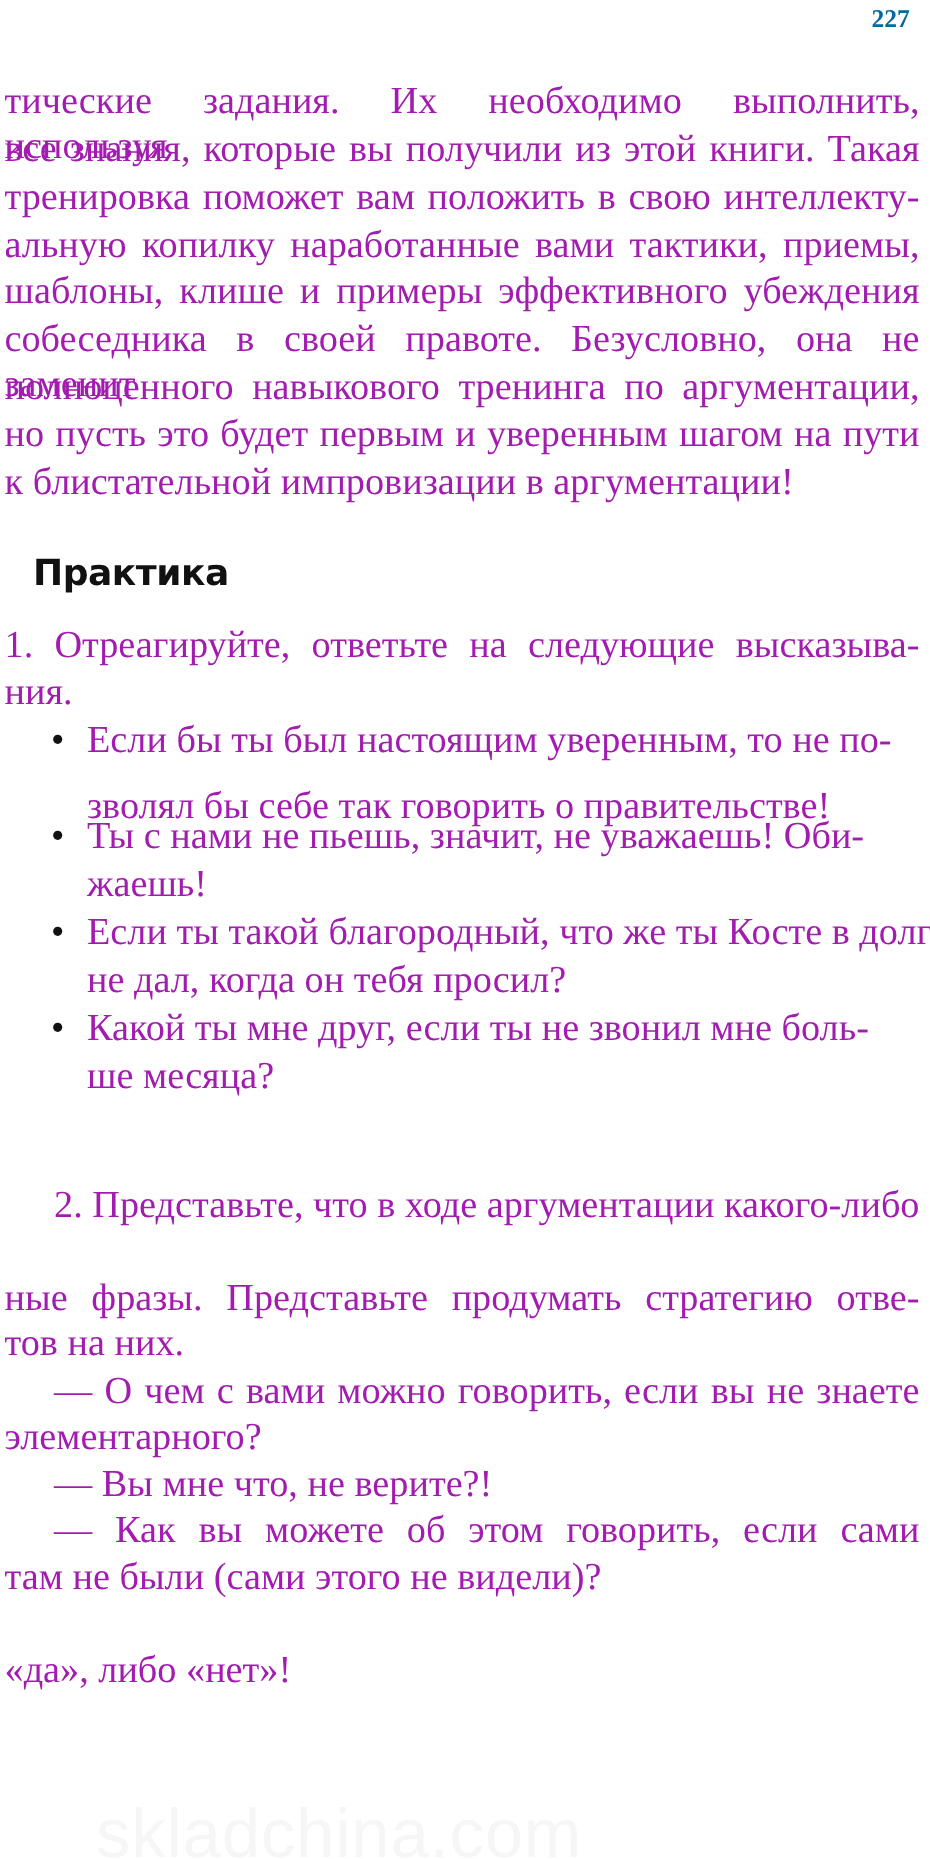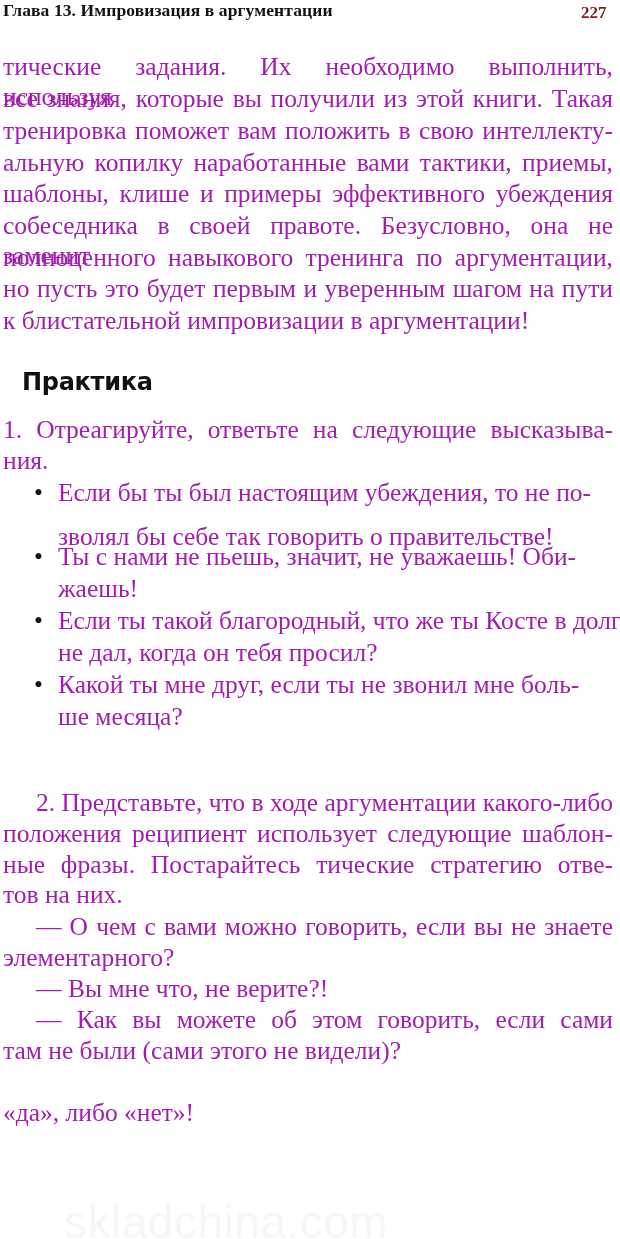--- a/index.html
+++ b/index.html
@@ -5,21 +5,21 @@
   html, body { margin: 0; padding: 0; background: #ffffff; }
   body { width: 620px; height: 1239px; position: relative; overflow: hidden; color: #111111; }
   .page { position: absolute; left: 0; top: 0; width: 620px; height: 1239px; }
   .running-head {
     position: absolute; left: 3px; top: 0px;
     font-family: "Liberation Serif", serif; font-weight: bold; font-size: 17.5px;
     letter-spacing: 0.1px; color: #111;
   }
   .page-number {
     position: absolute; left: 581px; top: 3px;
-    font-family: "Liberation Serif", serif; font-weight: bold; font-size: 17px; color: #7f1d1d;
+    font-family: "Liberation Serif", serif; font-weight: bold; font-size: 17px; color: #0369a1;
   }
   .line {
     position: absolute; left: 3px; width: 610px;
     font-family: "Liberation Serif", serif; font-size: 25.5px; line-height: 30px;
     white-space: nowrap; color: #a21caf;
   }
   .j { text-align: justify; text-align-last: justify; white-space: normal; }
   .heading {
     position: absolute; left: 3px;
     font-family: "DejaVu Sans", sans-serif; font-weight: bold; font-size: 24px; line-height: 30px;
@@ -33,57 +33,55 @@
     position: absolute; left: 64px; top: 1195px;
     font-family: "Liberation Sans", sans-serif; font-size: 46px; color: #f6f6f6;
     letter-spacing: 0.5px;
   }
 </style>
 </head>
 <body>
 
 <div class="page">
 
-  <div class="running-head">Глава 13. Импровизация в аргументации</div>
   <div class="page-number">227</div>
 
   <div class="line j" style="top:52px">тические задания. Их необходимо выполнить, используя</div>
   <div class="line j" style="top:84px">все знания, которые вы получили из этой книги. Такая</div>
   <div class="line j" style="top:116px">тренировка поможет вам положить в свою интеллекту-</div>
   <div class="line j" style="top:148px">альную копилку наработанные вами тактики, приемы,</div>
   <div class="line j" style="top:179px">шаблоны, клише и примеры эффективного убеждения</div>
   <div class="line j" style="top:211px">собеседника в своей правоте. Безусловно, она не заменит</div>
   <div class="line j" style="top:243px">полноценного навыкового тренинга по аргументации,</div>
   <div class="line j" style="top:274px">но пусть это будет первым и уверенным шагом на пути</div>
   <div class="line" style="top:306px">к блистательной импровизации в аргументации!</div>
 
   <div class="heading" style="top:367px">Практика</div>
 
   <div class="line j" style="top:415px">1. Отреагируйте, ответьте на следующие высказыва-</div>
   <div class="line" style="top:446px">ния.</div>
 
   <div class="bullet" style="top:478px">•</div>
-  <div class="line" style="top:478px; left:58px; width:560px">Если бы ты был настоящим убеждения, то не по-</div>
+  <div class="line" style="top:478px; left:58px; width:560px">Если бы ты был настоящим уверенным, то не по-</div>
   <div class="line" style="top:522px; left:58px; width:560px">зволял бы себе так говорить о правительстве!</div>
 
   <div class="bullet" style="top:542px">•</div>
   <div class="line" style="top:542px; left:58px; width:560px">Ты с нами не пьешь, значит, не уважаешь! Оби-</div>
   <div class="line" style="top:574px; left:58px; width:560px">жаешь!</div>
 
   <div class="bullet" style="top:606px">•</div>
   <div class="line" style="top:606px; left:58px; width:560px">Если ты такой благородный, что же ты Косте в долг</div>
   <div class="line" style="top:638px; left:58px; width:560px">не дал, когда он тебя просил?</div>
 
   <div class="bullet" style="top:670px">•</div>
   <div class="line" style="top:670px; left:58px; width:560px">Какой ты мне друг, если ты не звонил мне боль-</div>
   <div class="line" style="top:702px; left:58px; width:560px">ше месяца?</div>
 
   <div class="line j" style="top:788px; left:36px; width:577px">2. Представьте, что в ходе аргументации какого-либо</div>
-  <div class="line j" style="top:819px">положения реципиент использует следующие шаблон-</div>
-  <div class="line j" style="top:850px">ные фразы. Постарайтесь тические стратегию отве-</div>
+  <div class="line j" style="top:850px">ные фразы. Представьте продумать стратегию отве-</div>
   <div class="line" style="top:880px">тов на них.</div>
 
   <div class="line j" style="top:912px; left:36px; width:577px">— О чем с вами можно говорить, если вы не знаете</div>
   <div class="line" style="top:943px">элементарного?</div>
 
   <div class="line" style="top:974px; left:36px; width:577px">— Вы мне что, не верите?!</div>
 
   <div class="line j" style="top:1005px; left:36px; width:577px">— Как вы можете об этом говорить, если сами</div>
   <div class="line" style="top:1036px">там не были (сами этого не видели)?</div>
 

